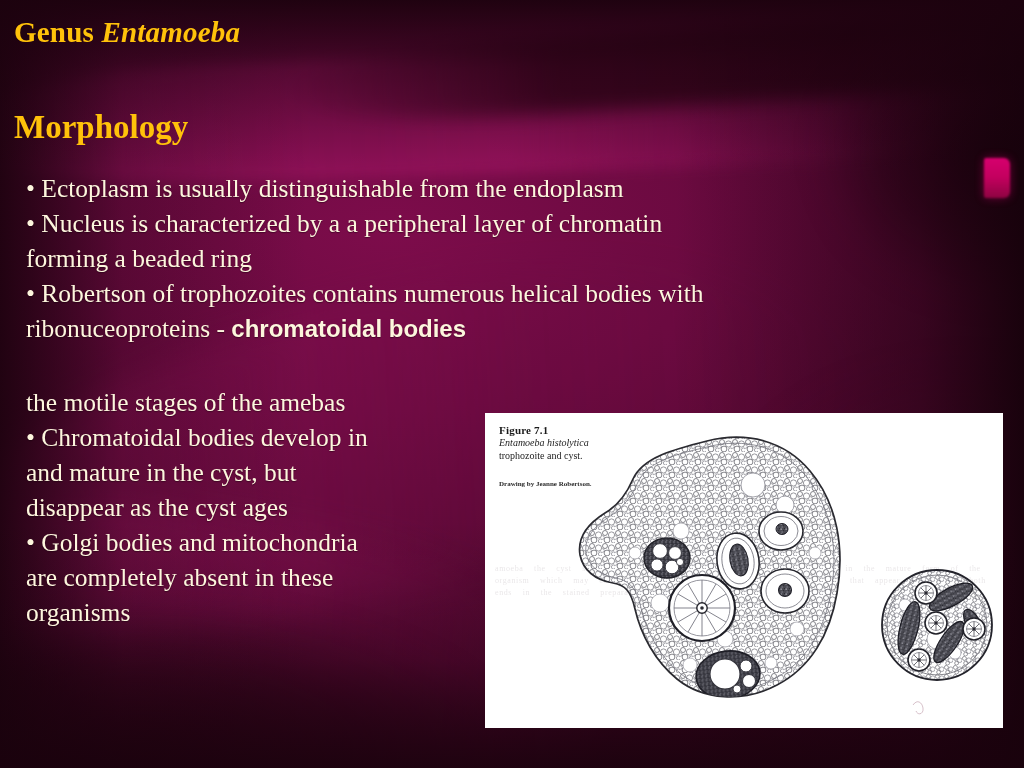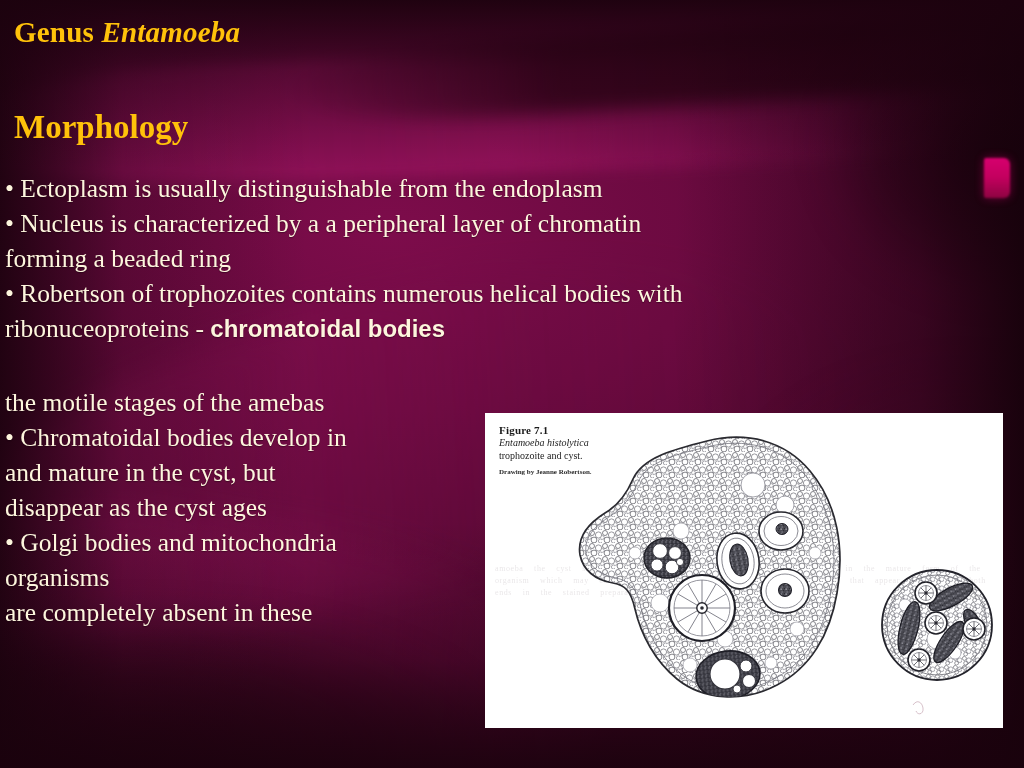--- a/index.html
+++ b/index.html
@@ -111,21 +111,21 @@
   .subtitle {
     position: absolute;
     left: 14px; top: 109px;
     font-size: 33px;
     font-weight: bold;
     color: #ffc20a;
   }
 
   .body-block {
     position: absolute;
-    left: 5px;
+    left: 26px;
     color: #fdf6dd;
     font-size: 25.5px;
     line-height: 35px;
     text-shadow: 0 1px 1px rgba(20,0,10,0.45);
   }
   #para-group-1 { top: 171px; width: 950px; }
   #para-group-2 { top: 385px; width: 470px; }
   .body-line { white-space: pre-wrap; }
   .body-line b { font-weight: bold; font-family: "Liberation Sans", sans-serif; font-size: 24px; }
 
@@ -150,21 +150,21 @@
     letter-spacing: 0.2px;
   }
   .fig-caption .c-species {
     font-size: 10px;
     font-style: italic;
   }
   .fig-caption .c-desc { font-size: 10px; }
   .fig-caption .c-credit {
     font-size: 7px;
     font-weight: bold;
-    margin-top: 6px;
+    margin-top: 18px;
     color: #2a2a2a;
   }
   .fig-art {
     position: absolute;
     left: 0; top: 0;
     width: 518px; height: 315px;
   }
   .ghost-text {
     position: absolute;
     left: 10px; top: 150px;
@@ -207,22 +207,22 @@
       <div class="body-line">• Robertson of trophozoites contains numerous helical bodies with</div>
       <div class="body-line"><span>ribonuceoproteins - </span><b>chromatoidal bodies</b></div>
     </div>
 
     <div class="body-block" id="para-group-2">
       <div class="body-line">the motile stages of the amebas</div>
       <div class="body-line">• Chromatoidal bodies develop in</div>
       <div class="body-line">and mature in the cyst, but</div>
       <div class="body-line">disappear as the cyst ages</div>
       <div class="body-line">• Golgi bodies and mitochondria</div>
+      <div class="body-line">are completely absent in these</div>
       <div class="body-line">organisms</div>
-      <div class="body-line">are completely absent in these</div>
     </div>
 
     <div class="figure-card">
 
       <div class="ghost-text">amoeba the cyst stage within the host intestine and nuclei are seen in the mature form of the organism which may contain one to four nuclei and chromatoidal bars that appear rounded at both ends in the stained preparation</div>
 
       <svg class="fig-art" viewBox="0 0 518 315">
         <defs>
 
           <pattern id="stipple" width="13" height="13" patternUnits="userSpaceOnUse">

